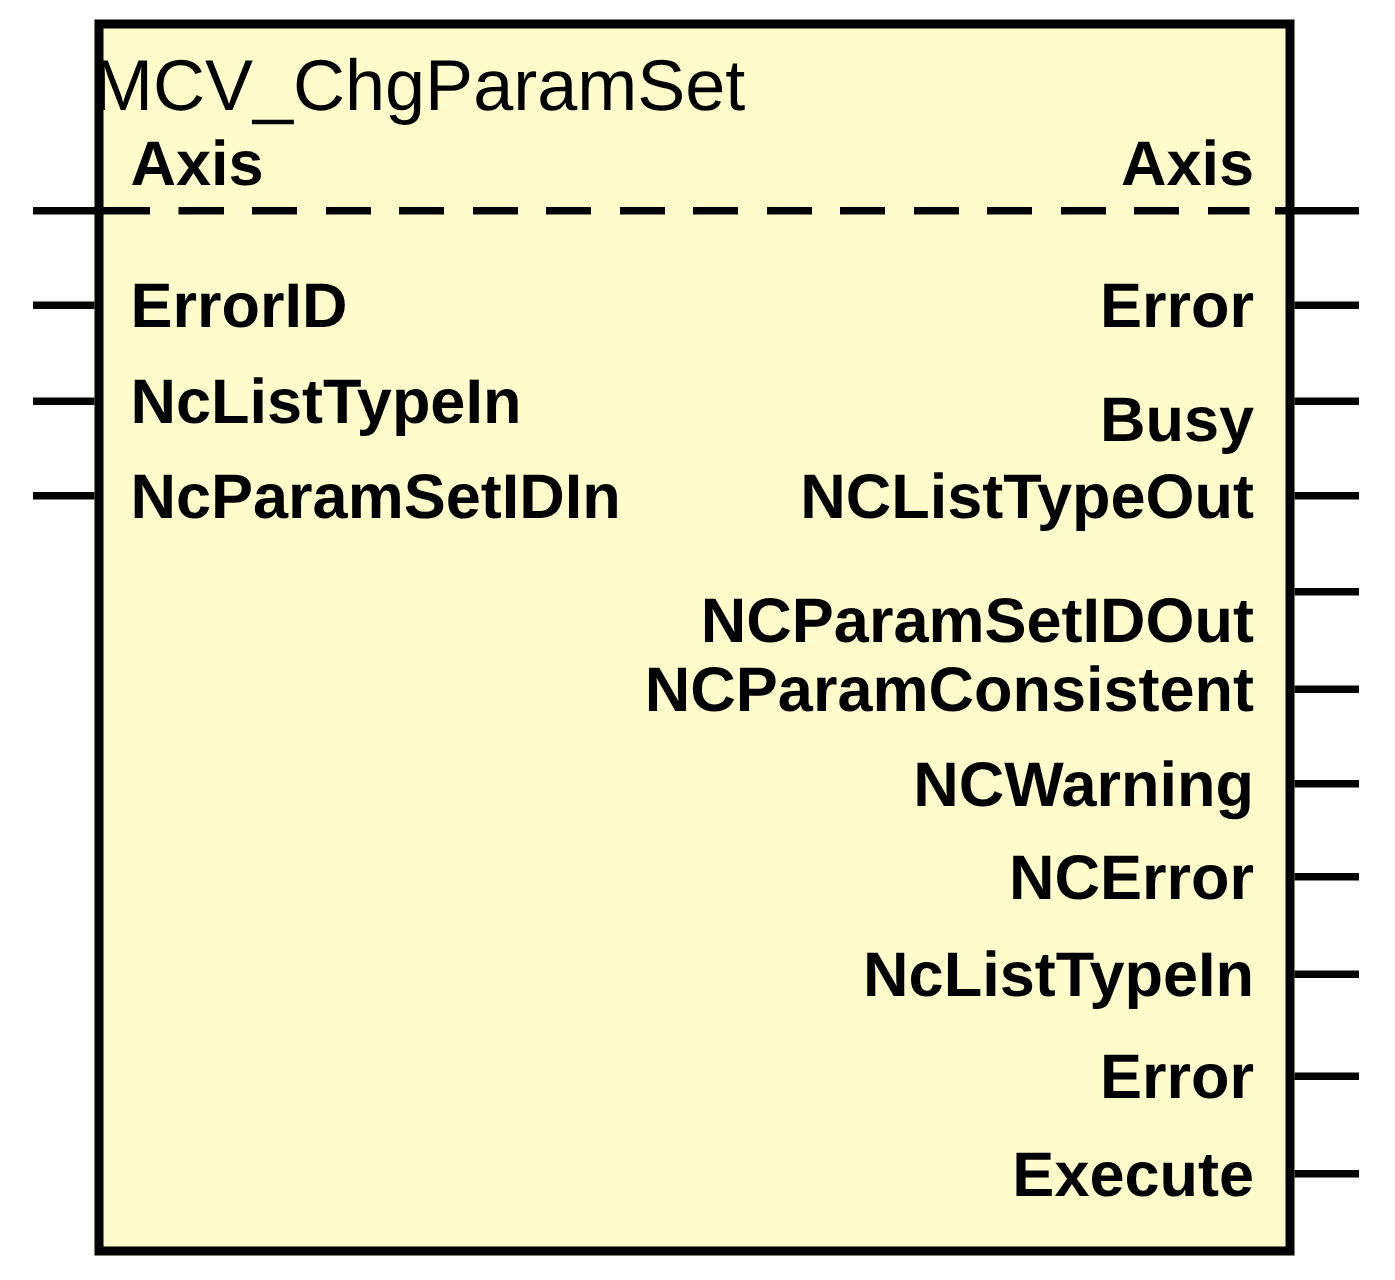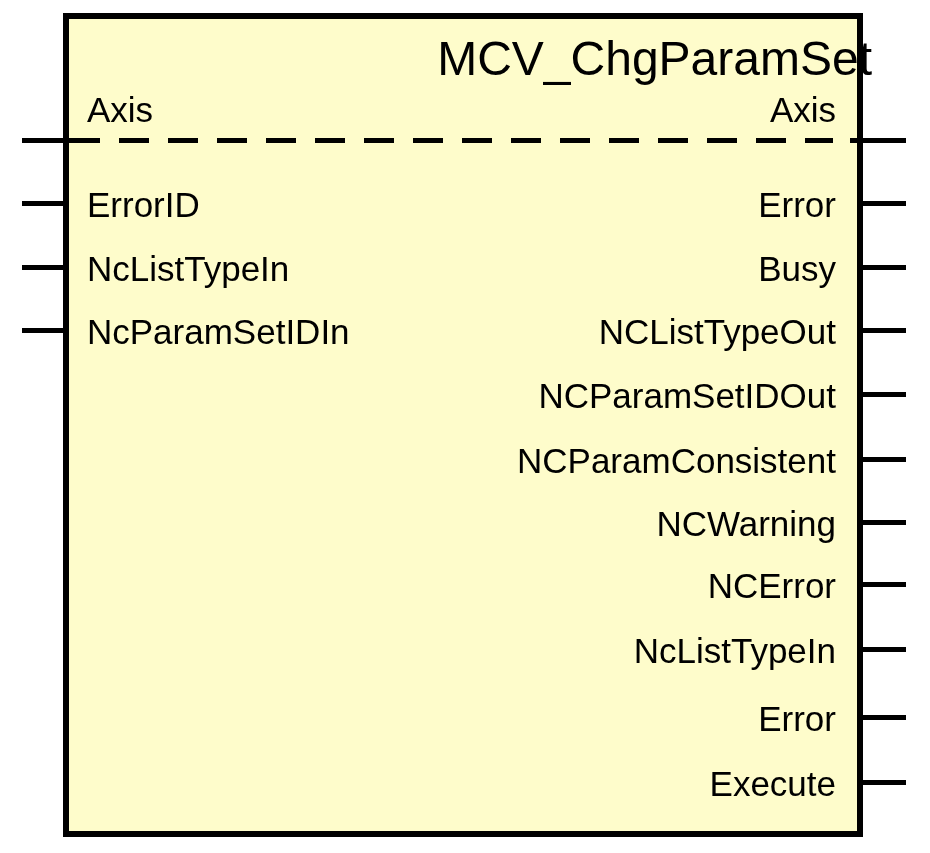--- a/index.html
+++ b/index.html
@@ -23,35 +23,36 @@
     top: 13px;
     width: 788px;
     height: 812px;
     background: #FEFCCB;
     border: 6px solid #000000;
     box-sizing: content-box;
   }
   
   .fb-title {
     position: absolute;
-    left: 72px;
+    left: 62px;
     top: 58px;
     width: 800px;
     transform: translateY(-50%);
-    text-align: right;
+    text-align: left;
     font-size: 48px;
     white-space: nowrap;
   }
   
   .label {
     position: absolute;
-    font-size: 35px;
+    font-size: 42px;
     line-height: 1;
     transform: translateY(-50%);
     white-space: nowrap;
+    font-weight: bold;
   }
   .label.left  { left: 87px; }
   .label.right { right: 94px; text-align: right; }
   
   .pin {
     position: absolute;
     height: 5px;
     background: #000000;
   }
   .pin.in  { left: 22px;  width: 41px; }
@@ -107,23 +108,23 @@
   <div class="pin out" style="top:328px"></div>
   <div class="pin out" style="top:392px"></div>
   <div class="pin out" style="top:457px"></div>
   <div class="pin out" style="top:520px"></div>
   <div class="pin out" style="top:582px"></div>
   <div class="pin out" style="top:647px"></div>
   <div class="pin out" style="top:715px"></div>
   <div class="pin out" style="top:780px"></div>
 
   <div class="label right" style="top:204px">Error</div>
-  <div class="label right" style="top:268px">Busy</div>
+  <div class="label right" style="top:280px">Busy</div>
   <div class="label right" style="top:331px">NCListTypeOut</div>
-  <div class="label right" style="top:395px">NCParamSetIDOut</div>
+  <div class="label right" style="top:414px">NCParamSetIDOut</div>
   <div class="label right" style="top:523px">NCWarning</div>
   <div class="label right" style="top:460px">NCParamConsistent</div>
   <div class="label right" style="top:585px">NCError</div>
   <div class="label right" style="top:650px">NcListTypeIn</div>
   <div class="label right" style="top:718px">Error</div>
   <div class="label right" style="top:783px">Execute</div>
 
 </div>
 
 </body></html>

